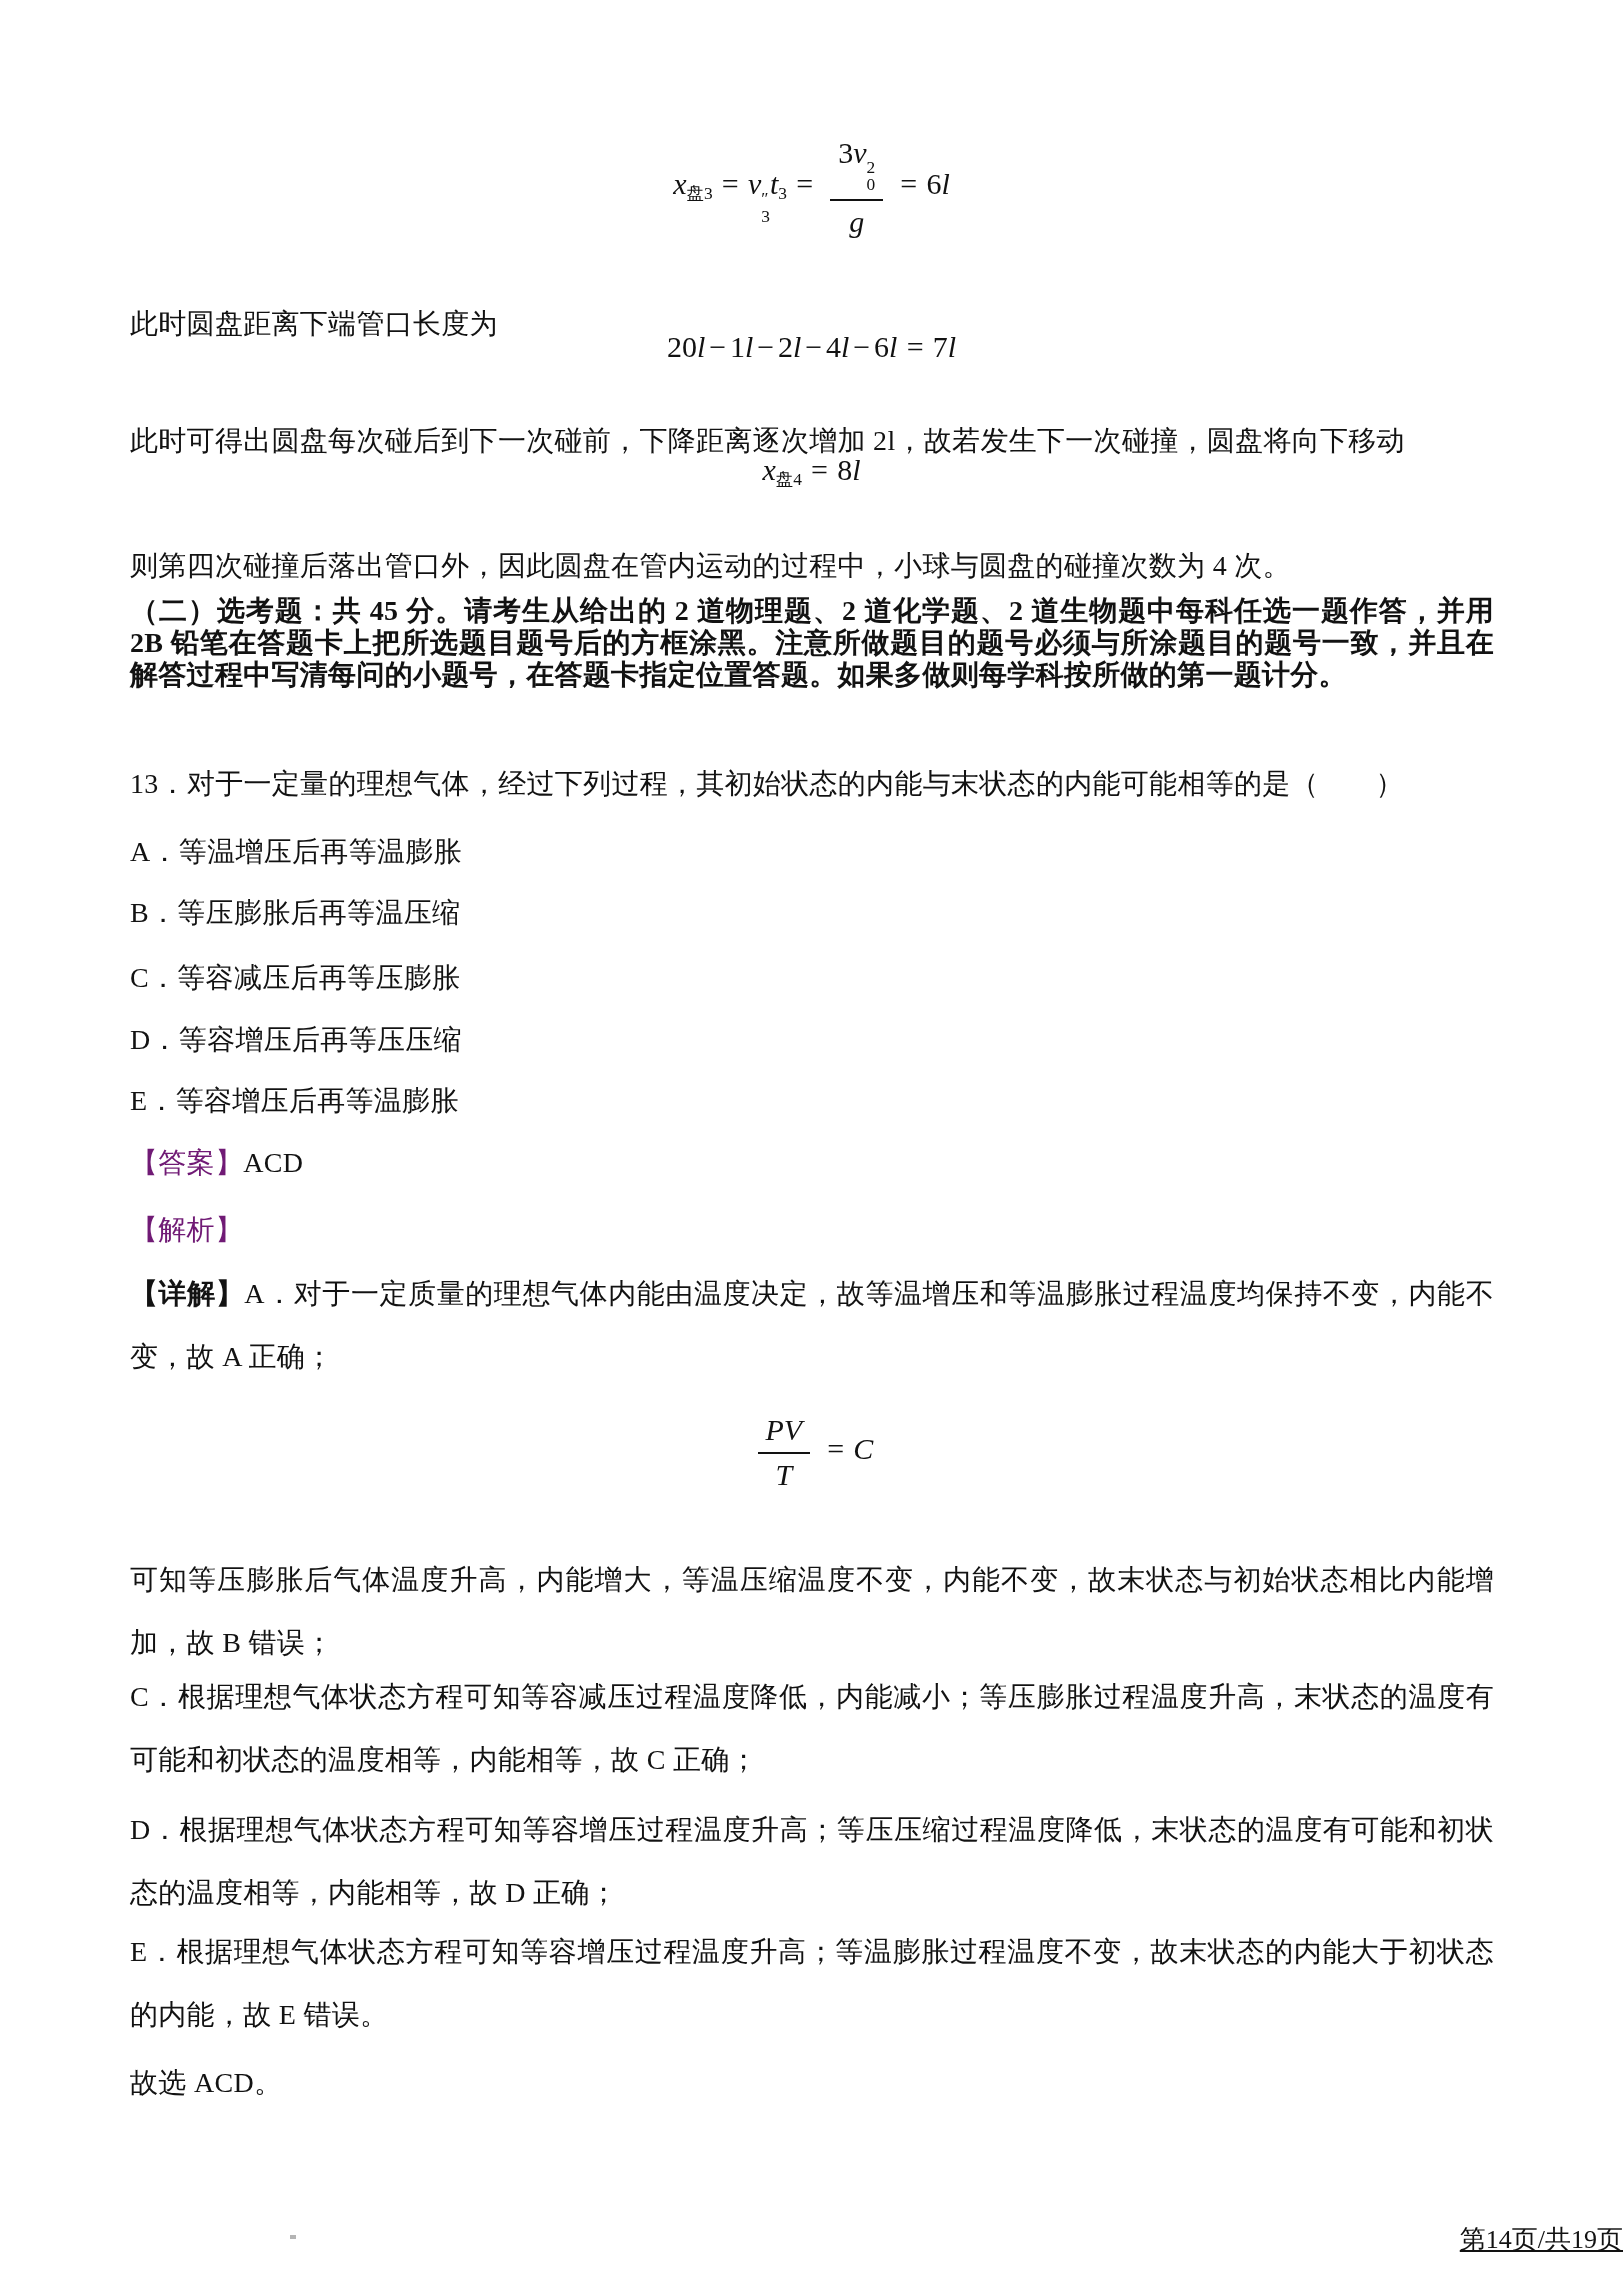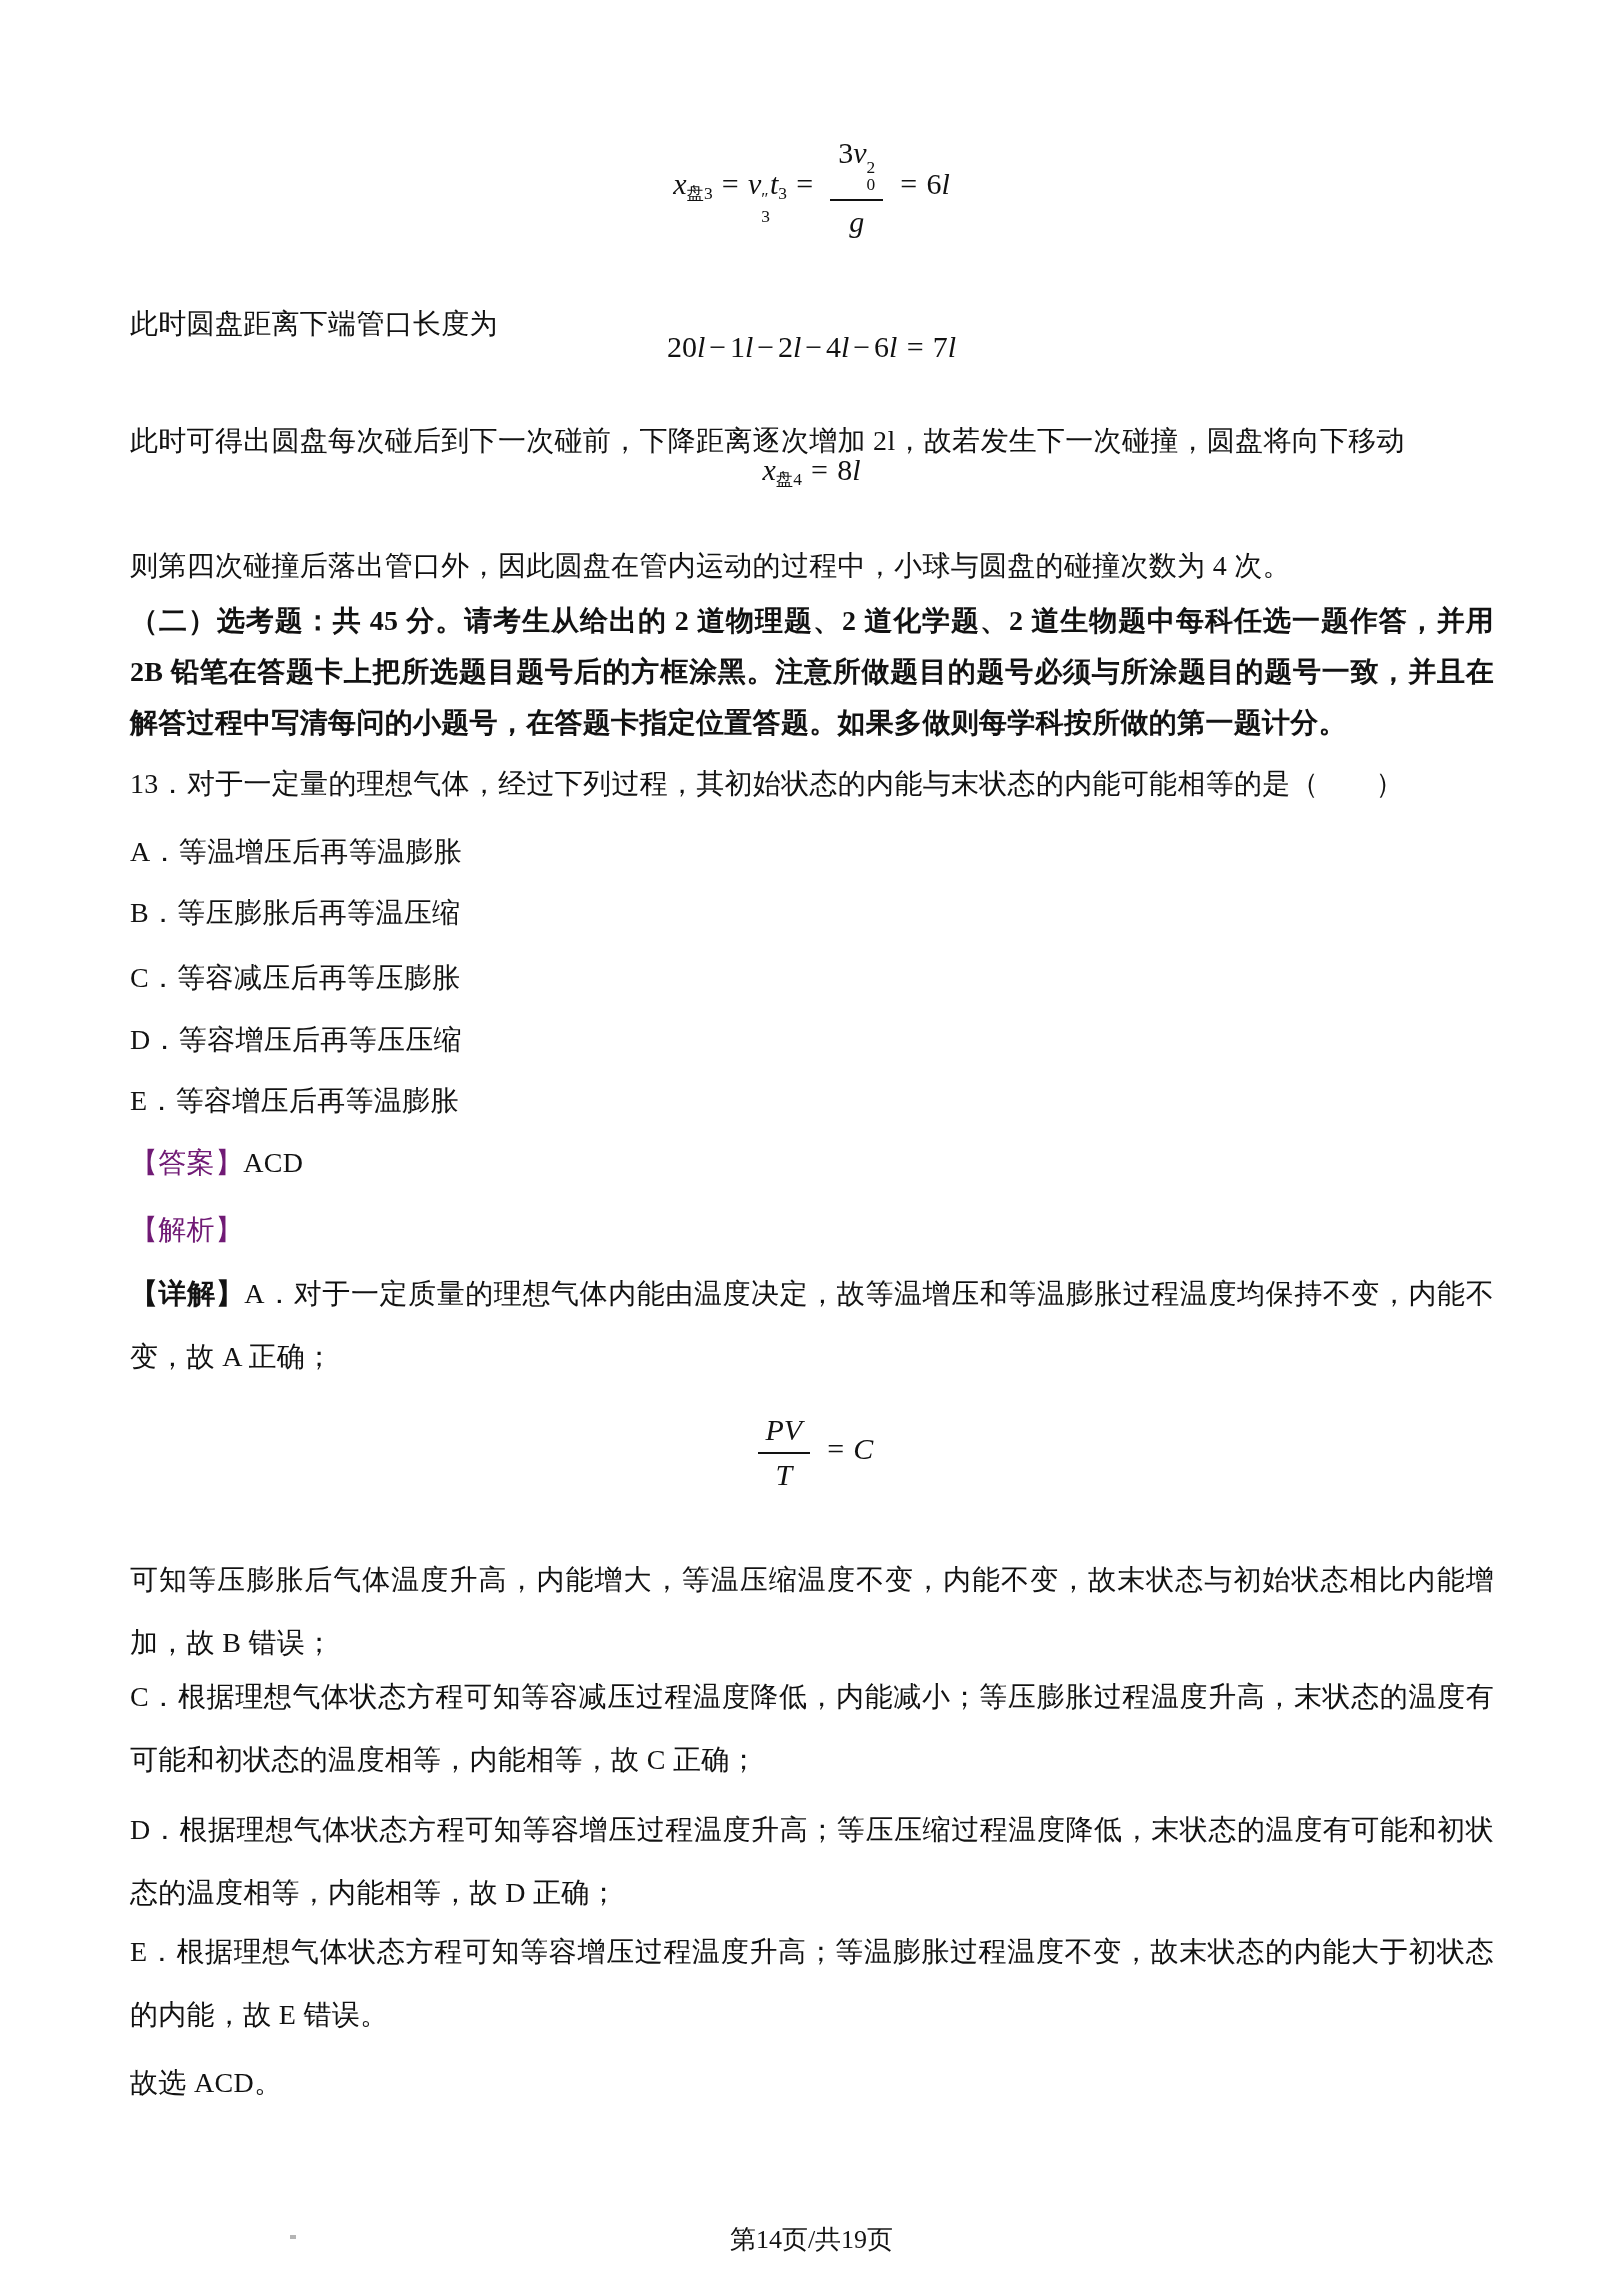--- a/index.html
+++ b/index.html
@@ -13,21 +13,21 @@
   }
   .para{
     position:absolute;
     left:130px;width:1364px;
     font-size:28px;
     line-height:63px;
     text-align:justify;
     letter-spacing:0.3px;
   }
   .one-line{white-space:nowrap;text-align:left;}
-  .bold-note{font-weight:bold;line-height:51px;}
+  .bold-note{font-weight:bold;line-height:32px;}
   .formula{
     position:absolute;left:0;width:1623px;
     text-align:center;
     font-size:30px;
   }
   .mi{font-style:italic;}
   .up{font-style:normal;}
   .mrel{font-style:normal;padding:0 9.2px;}
   .msub{font-size:0.58em;vertical-align:-0.28em;font-style:normal;}
   .supsub{
@@ -35,21 +35,21 @@
     font-size:0.58em;line-height:1.02;vertical-align:-0.55em;
     font-style:normal;text-align:left;
   }
   .frac{display:inline-block;vertical-align:middle;text-align:center;margin:0 8px;}
   .frac .num{display:block;padding:0 7.9px 5.2px;}
   .frac .den{display:block;border-top:2px solid #121212;padding:3.9px 7.9px 0;}
   .blue{color:#701a75;}
   .blk-bold{font-weight:bold;}
   .footer{
     position:absolute;left:0;width:1623px;top:2222px;
-    text-align:center;font-size:26px;color:#121212;
+    text-align:right;font-size:26px;color:#121212;text-decoration:underline;
   }
   .artifact{
     position:absolute;left:290px;top:2235px;width:5.9px;height:3.9px;
     background:#b4b4b4;
   }
 </style>
 </head>
 <body>
 
 <div id="page">

